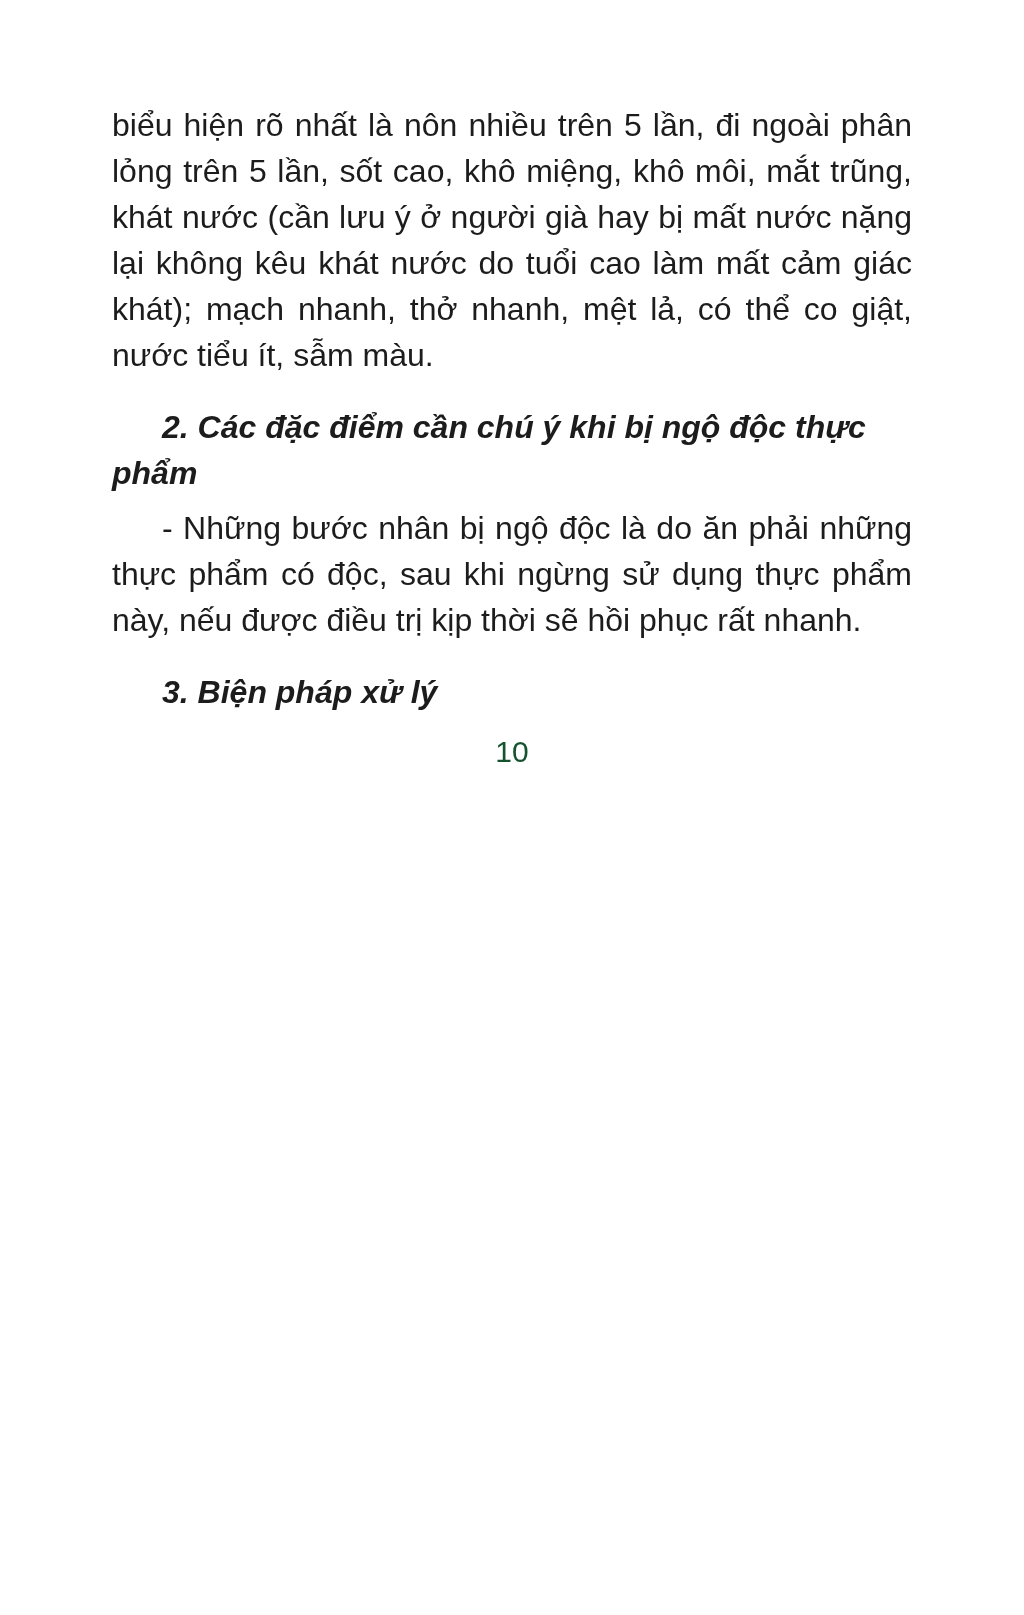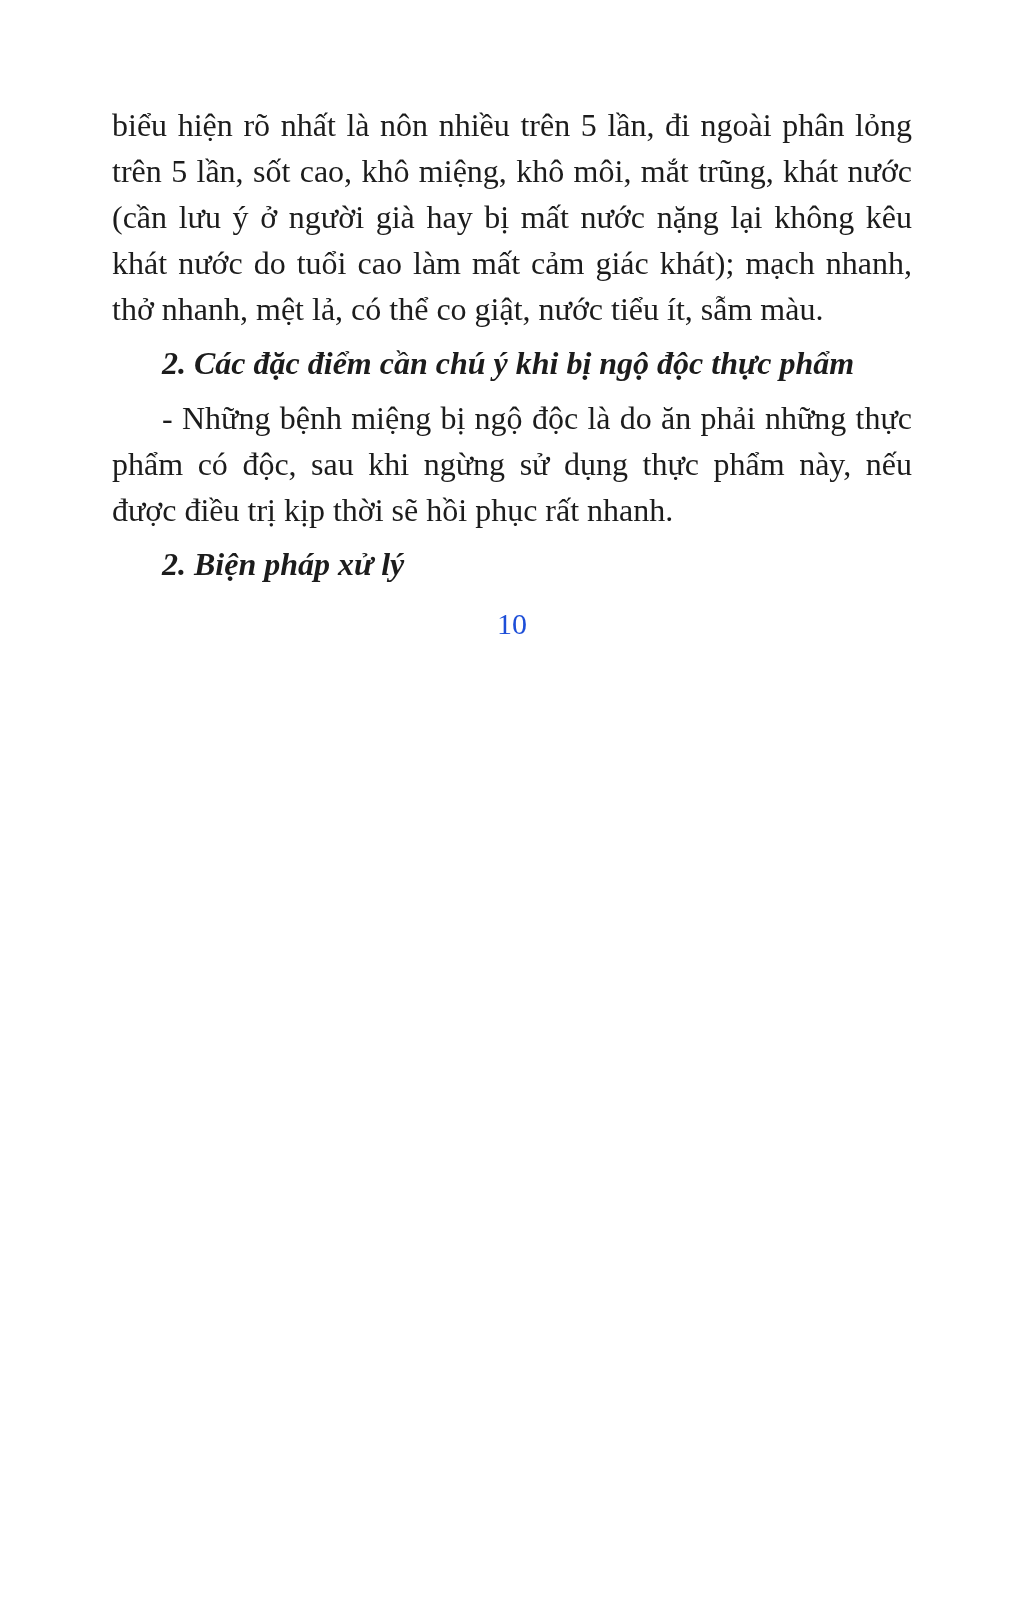--- a/index.html
+++ b/index.html
@@ -8,68 +8,68 @@
     background: #ffffff;
   }
   .page {
     position: relative;
     width: 1024px;
     height: 1389px;
     margin: 0 auto;
     background: #ffffff;
     box-sizing: border-box;
     padding: 102px 112px 0 112px;
-    font-family: Liberation Serif, serif;
+    font-family: Liberation Sans, sans-serif;
     color: #1c1c1c;
     overflow: hidden;
   }
   .para {
     margin: 0 0 7px 0;
     font-size: 32px;
     line-height: 46px;
     text-align: justify;
     text-justify: inter-word;
   }
   .indent {
     text-indent: 50px;
   }
   .heading {
-    margin: 8px 0 9px 0;
+    margin: 26px 0 9px 0;
     font-size: 32px;
     line-height: 46px;
     font-weight: bold;
     font-style: italic;
     text-indent: 50px;
     text-align: left;
   }
   .italic-lead {
     font-style: italic;
   }
   .page-number {
     margin-top: 16px;
     text-align: center;
     font-size: 30px;
     line-height: 42px;
-    color: #1d4ed8;
+    color: #14532d;
   }
 </style>
 </head>
 <body>
 
 <div class="page">
 
   <p class="para">biểu hiện rõ nhất là nôn nhiều trên 5 lần, đi ngoài phân lỏng trên 5 lần, sốt cao, khô miệng, khô môi, mắt trũng, khát nước (cần lưu ý ở người già hay bị mất nước nặng lại không kêu khát nước do tuổi cao làm mất cảm giác khát); mạch nhanh, thở nhanh, mệt lả, có thể co giật, nước tiểu ít, sẫm màu.</p>
 
   <h2 class="heading">2. Các đặc điểm cần chú ý khi bị ngộ độc thực phẩm</h2>
 
-  <p class="para indent">- Những bệnh miệng bị ngộ độc là do ăn phải những thực phẩm có độc, sau khi ngừng sử dụng thực phẩm này, nếu được điều trị kịp thời sẽ hồi phục rất nhanh.</p>
+  <p class="para indent">- Những bước nhân bị ngộ độc là do ăn phải những thực phẩm có độc, sau khi ngừng sử dụng thực phẩm này, nếu được điều trị kịp thời sẽ hồi phục rất nhanh.</p>
 
 
 
 
 
-  <h2 class="heading">2. Biện pháp xử lý</h2>
+  <h2 class="heading">3. Biện pháp xử lý</h2>
 
 
 
   <div class="page-number">10</div>
 
 </div>
 
 </body></html>

